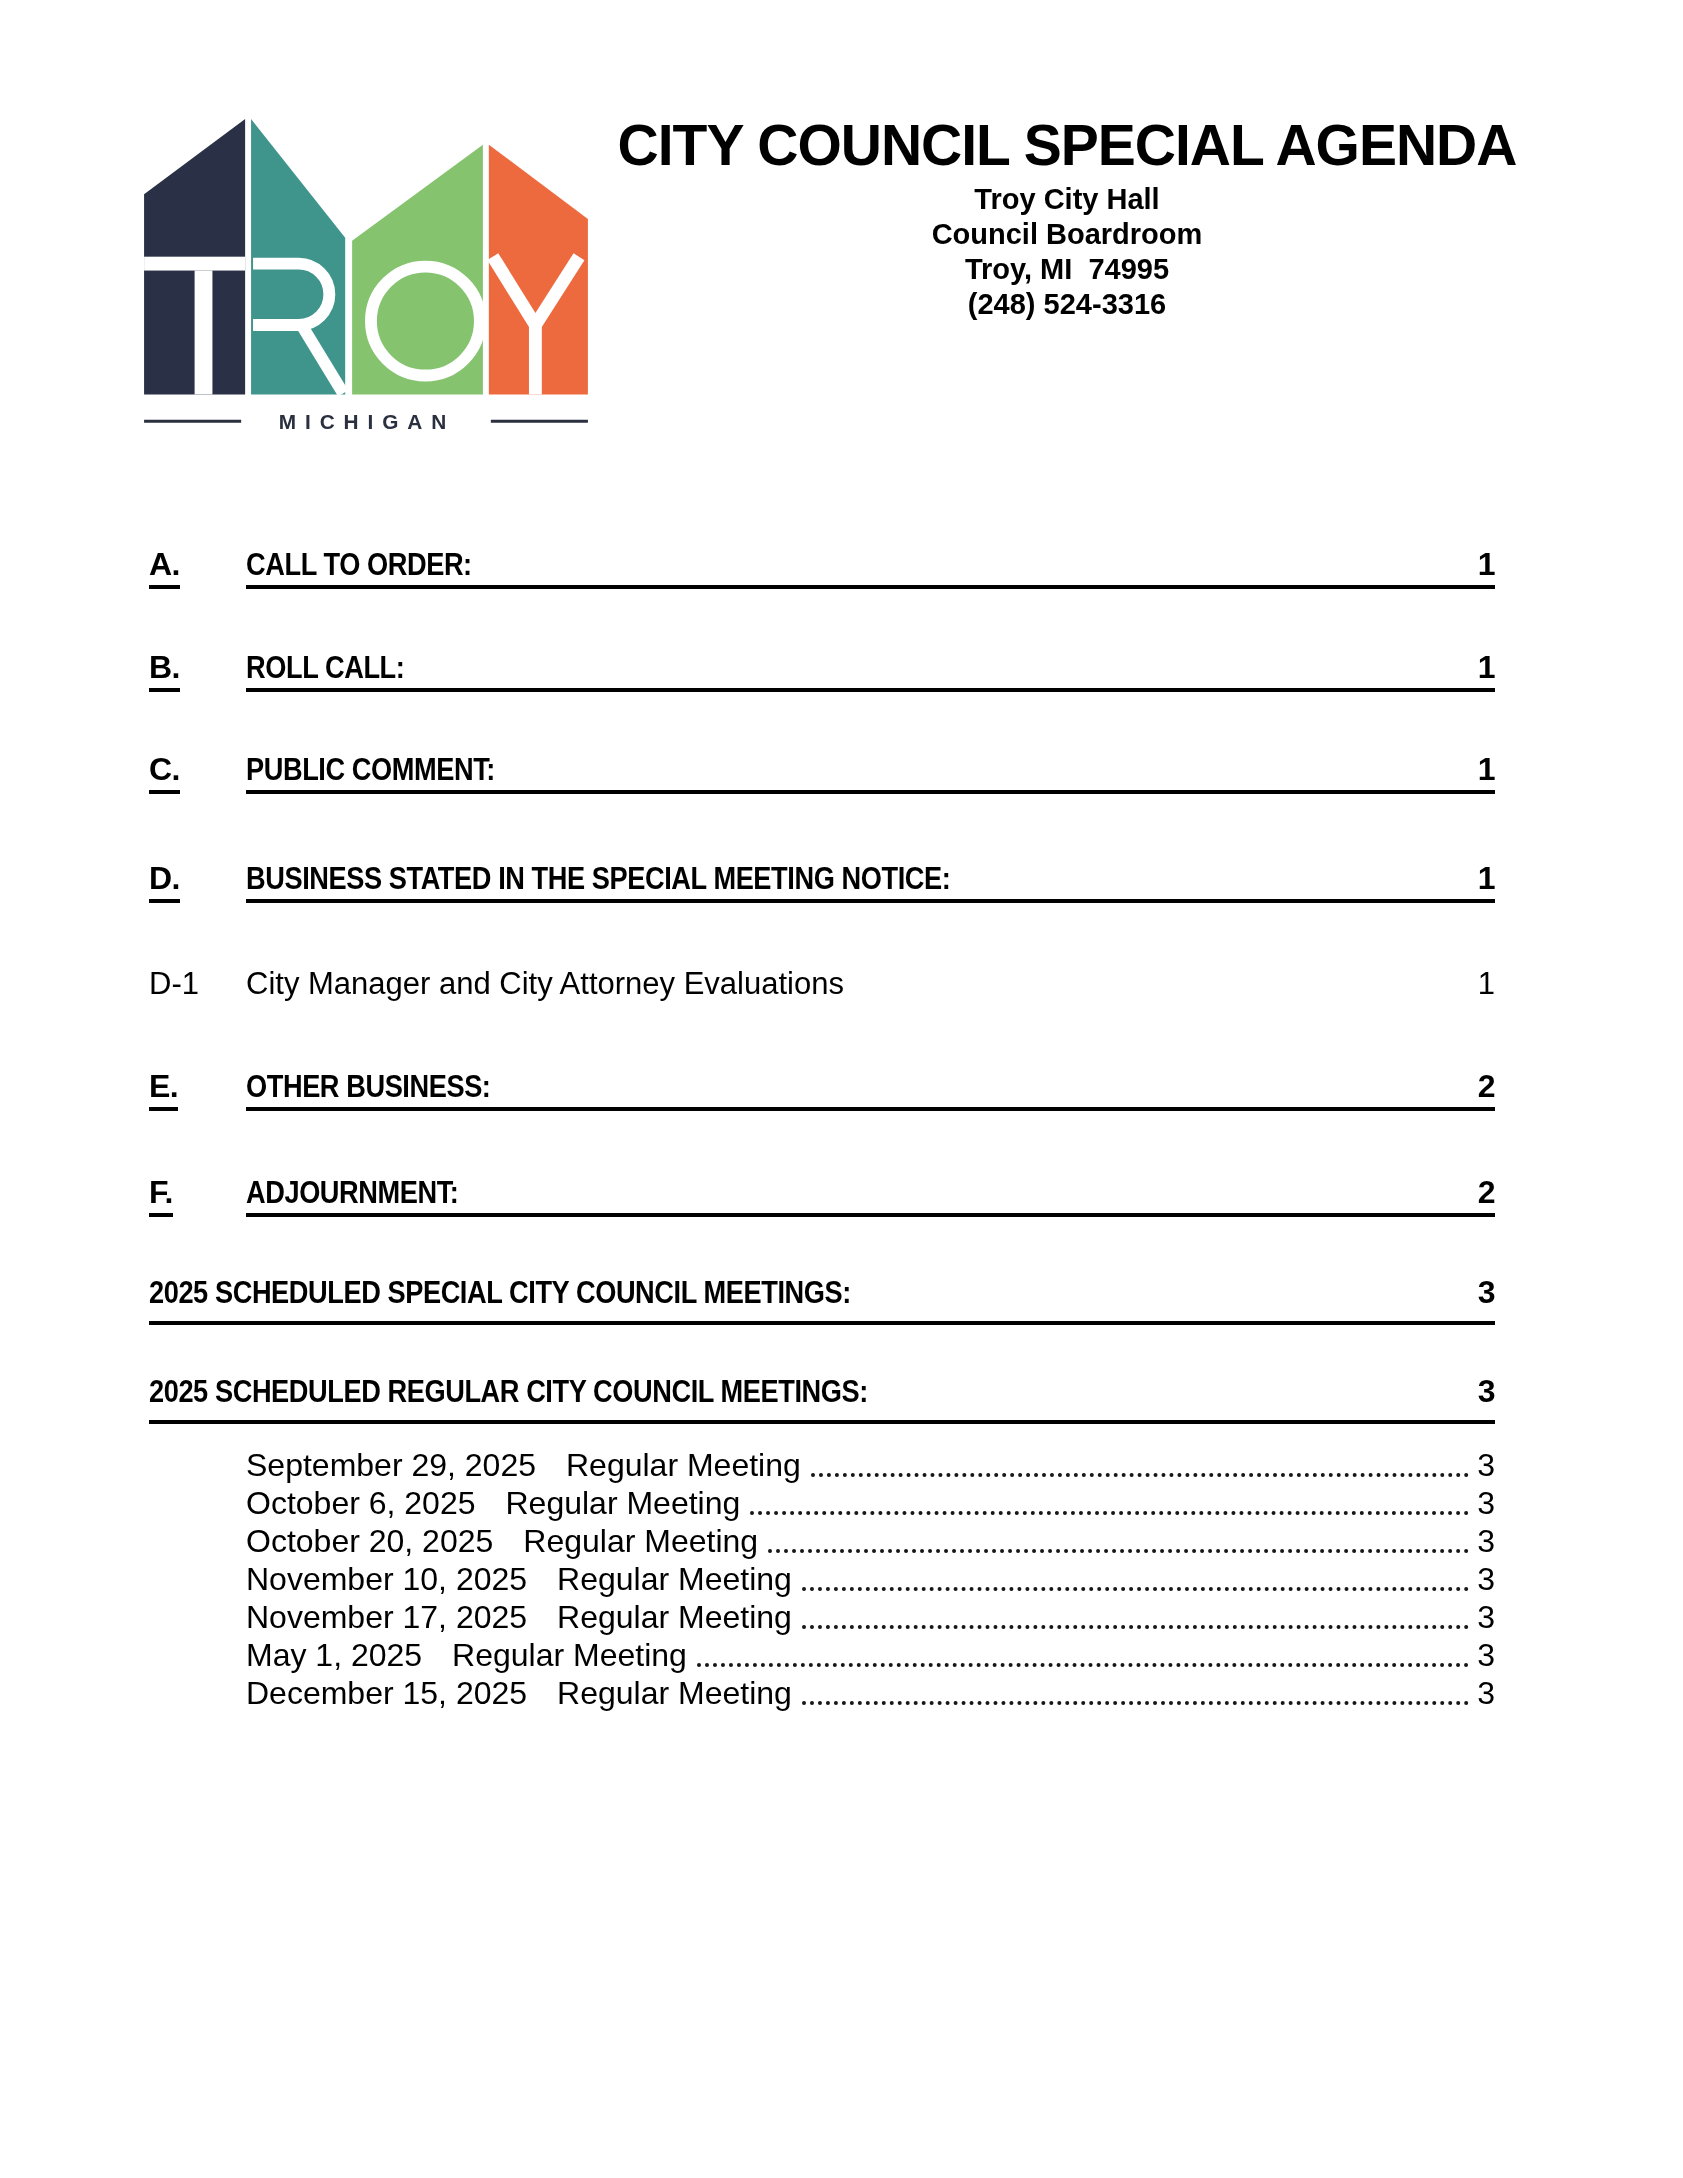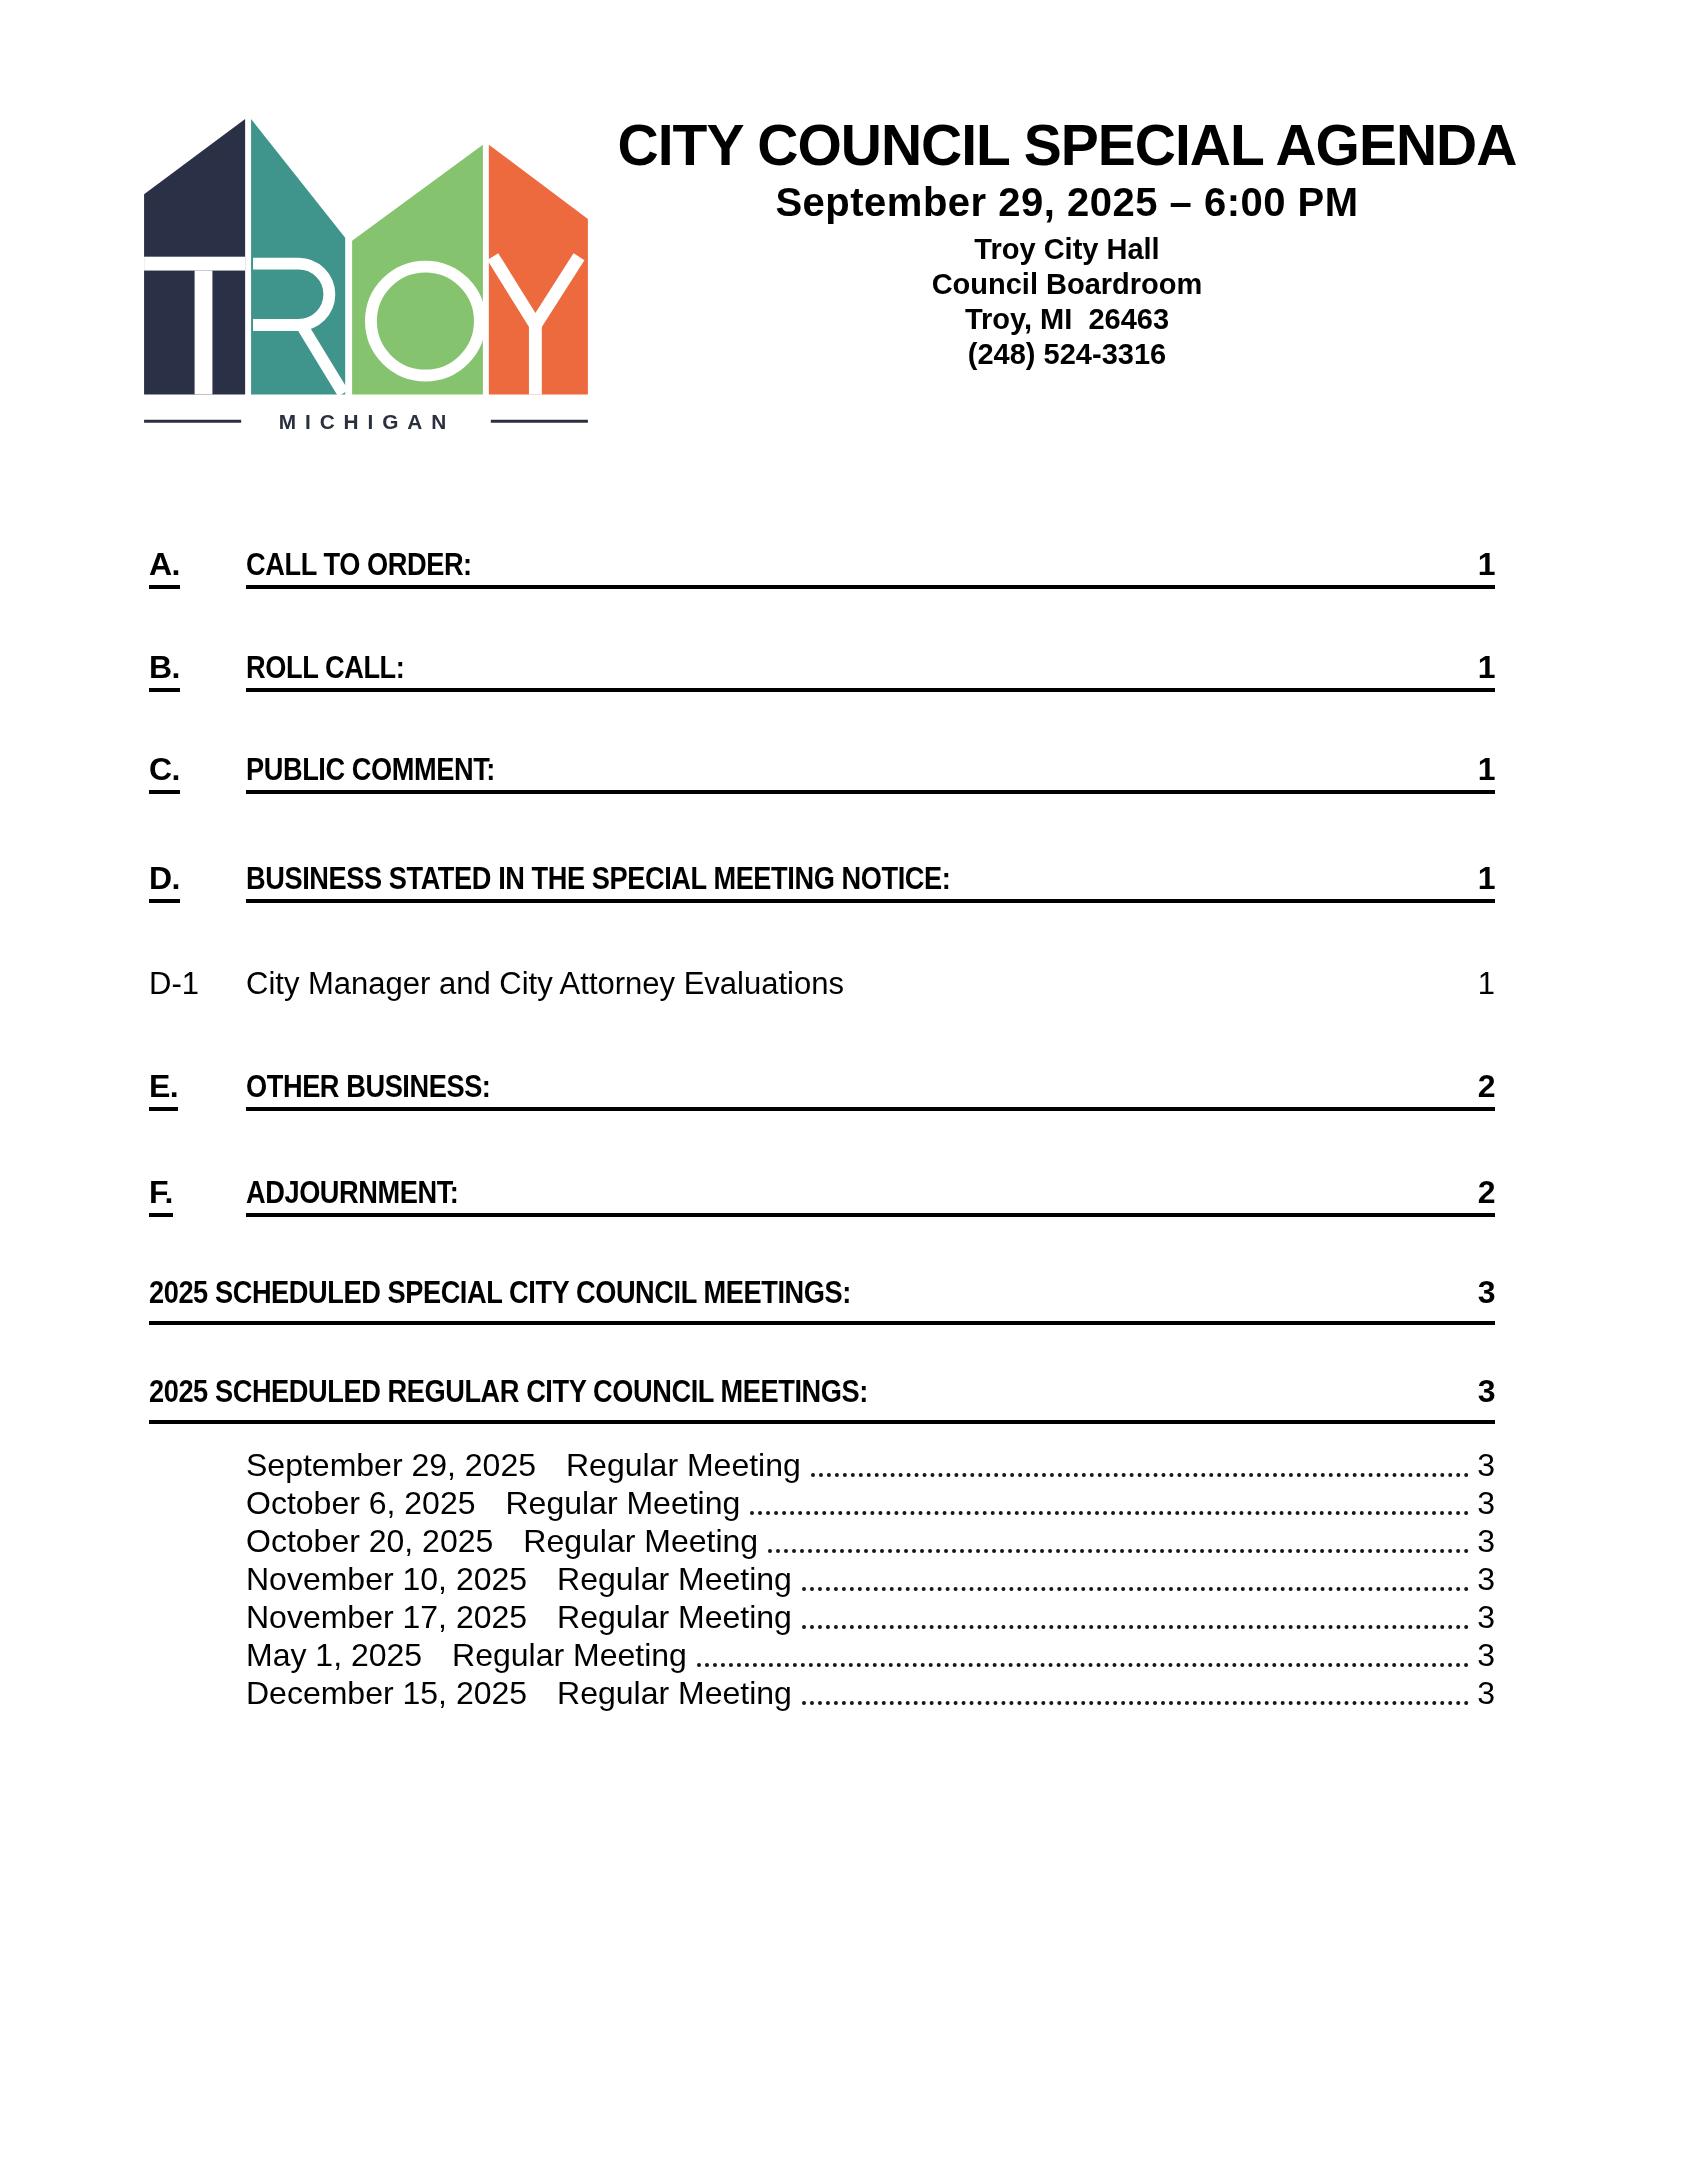--- a/index.html
+++ b/index.html
@@ -91,25 +91,24 @@
       <line x1="397" y1="208" x2="397" y2="280"></line>
     </g>
 
     <line x1="2" y1="307" x2="100" y2="307" stroke="#2b3040" stroke-width="3"></line>
     <text x="227" y="315" text-anchor="middle" font-size="21" font-weight="bold" letter-spacing="9" fill="#2b3040">MICHIGAN</text>
     <line x1="352" y1="307" x2="450" y2="307" stroke="#2b3040" stroke-width="3"></line>
   </svg>
 
   <div class="header-text">
     <div class="doc-title">CITY COUNCIL SPECIAL AGENDA</div>
-    <div class="doc-datetime">September 29, 2025 – 6:00 PM</div>
     <div class="addr-block">
       <div class="addr">Troy City Hall</div>
       <div class="addr">Council Boardroom</div>
-      <div class="addr ws">Troy, MI  26463</div>
+      <div class="addr ws">Troy, MI  74995</div>
       <div class="addr">(248) 524-3316</div>
     </div>
   </div>
 
   <div class="agenda-row" style="top:546px">
     <div class="letter-cell"><span class="letter">A.</span></div>
     <div class="main-cell">
       <span class="title-text">CALL TO ORDER:</span>
       <span class="page-num">1</span>
     </div>

